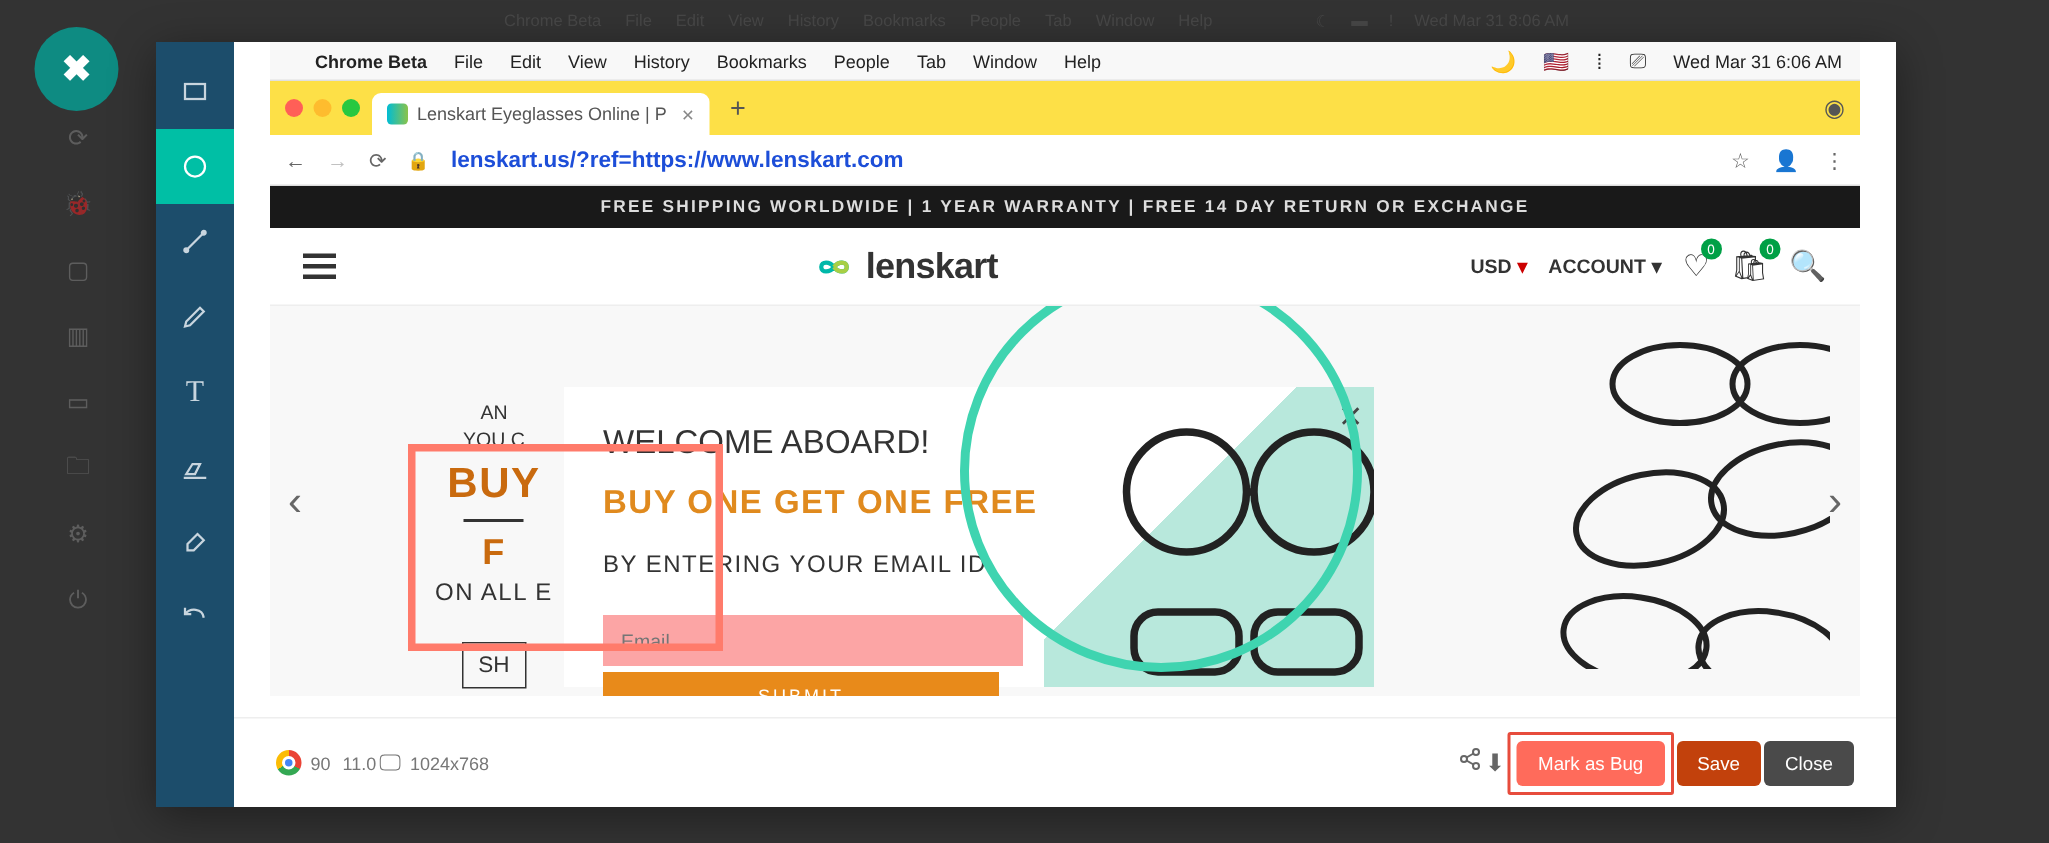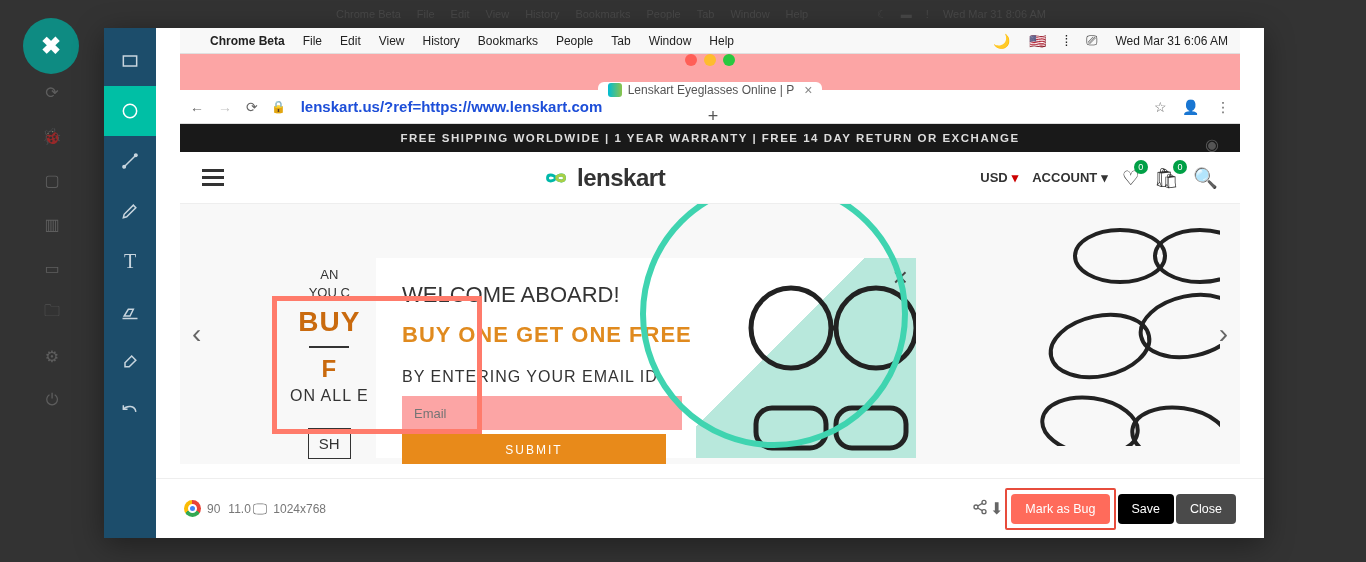--- a/index.html
+++ b/index.html
@@ -31,21 +31,21 @@
 .canvas { flex: 1; margin: 0 24px 0 24px; overflow: hidden; position: relative; background: #fff; }
 
 
 .mock { position: relative; width: 100%; height: 100%; }
 .mock-menubar { height: 26px; background: #f8f8f8; display: flex; align-items: center; padding: 0 12px; gap: 18px; font-size: 12px; color: #222; border-bottom: 1px solid #e0e0e0; }
 .mock-menubar .apple { font-size: 16px; }
 .mock-menubar .bold { font-weight: 600; }
 .mock-menubar .spacer { flex: 1; }
 .mock-menubar .ricon { font-size: 14px; }
 
-.mock-tabs { height: 36px; background: #fca5a5; display: flex; align-items: center; padding: 0 21px; gap: 8px; flex-direction: column; }
+.mock-tabs { height: 36px; background: #fde047; display: flex; align-items: center; padding: 0 10px; gap: 8px; }
 .traffic { display: flex; gap: 7px; }
 .traffic span { width: 12px; height: 12px; border-radius: 50%; }
 .tl-red { background: #ff5f57; } .tl-yel { background: #febc2e; } .tl-grn { background: #28c840; }
 .tab { background: #fff; height: 28px; border-radius: 6px 6px 0 0; padding: 0 10px; display: flex; align-items: center; gap: 6px; font-size: 12px; color: #555; margin-top: 8px; }
 .tab .favicon { width: 14px; height: 14px; background: linear-gradient(90deg,#00bcd4,#8bc34a); border-radius: 3px; }
 .tab .x { color: #888; font-size: 14px; margin-left: 4px; }
 .newtab { color: #555; font-size: 18px; margin-left: 6px; }
 .tabs-right { margin-left: auto; color: #555; font-size: 16px; }
 
 .mock-url { height: 34px; background: #fff; border-bottom: 1px solid #ddd; display: flex; align-items: center; padding: 0 10px; gap: 14px; color: #666; font-size: 14px; }
@@ -71,21 +71,21 @@
 .chev.l { left: 12px; } .chev.r { right: 12px; }
 .hero-txt { position: absolute; left: 110px; top: 62px; color: #333; font-size: 13px; line-height: 1.4; text-align: center; }
 .hero-txt .buy { color: #c96a0e; font-size: 28px; font-weight: 800; letter-spacing: 1px; }
 .hero-txt .onall { font-size: 16px; font-weight: 500; letter-spacing: 1px; }
 
 .popup { position: absolute; left: 196px; top: 54px; width: 540px; height: 200px; background: #fff; box-shadow: 0 0 0 rgba(0,0,0,0.1); }
 .popup .closep { position: absolute; right: 8px; top: 4px; font-size: 26px; color: #444; font-weight: 300; }
 .popup .pad { padding: 24px 26px 0 26px; }
 .popup h2 { font-size: 22px; font-weight: 400; color: #333; margin-bottom: 14px; }
 .popup .bogo { font-size: 22px; font-weight: 700; color: #e08a1e; letter-spacing: 1px; margin-bottom: 20px; }
-.popup .sub { font-size: 16px; color: #333; letter-spacing: 1px; margin-bottom: 10px; }
+.popup .sub { font-size: 16px; color: #333; letter-spacing: 1px; margin-bottom: 24px; }
 .popup input { width: 280px; height: 34px; background: #fca5a5; border: none; padding: 0 12px; font-size: 13px; color: #666; }
 .popup .submit { width: 264px; height: 32px; background: #e88a1a; color: #fff; font-size: 12px; letter-spacing: 2px; margin-top: 4px; display: flex; align-items: center; justify-content: center; }
 .popup .glasses-art { position: absolute; right: 0; top: 0; width: 220px; height: 100%; background: linear-gradient(135deg, transparent 40%, #b8e8dc 40%); }
 
 
 .ann-rect { position: absolute; border: 5px solid #ff7b6b; left: 92px; top: 92px; width: 210px; height: 138px; }
 .ann-circ { position: absolute; border: 6px solid #3fd4b0; border-radius: 50%; left: 460px; top: -24px; width: 268px; height: 268px; }
 
 
 .deco-glasses { position: absolute; right: 20px; top: 12px; width: 280px; height: 230px; }
@@ -94,21 +94,21 @@
 .scroll-hint { position: absolute; right: 4px; top: 4px; width: 10px; height: 70px; background: #cfcfcf; border-radius: 5px; }
 
 
 .bottombar { height: 60px; display: flex; align-items: center; padding: 0 28px; gap: 2px; border-top: 1px solid #eee; }
 .binfo { display: flex; align-items: center; gap: 6px; font-size: 12px; color: #777; }
 .binfo .ico { font-size: 15px; }
 .bottombar .spacer { flex: 1; }
 .acticon { color: #666; font-size: 16px; }
 .btn { height: 30px; padding: 0 14px; border-radius: 4px; font-size: 12.5px; display: flex; align-items: center; justify-content: center; cursor: pointer; }
 .markwrap { padding: 4px; border: 2px solid #e74c3c; border-radius: 2px; }
-.btn-save { background: #000000; color: #fff; }
+.btn-save { background: #c2410c; color: #fff; }
 .btn-close { background: #4a4a4a; color: #fff; }
 
 
 .chrome-ico { width: 17px; height: 17px; border-radius: 50%; background: conic-gradient(#ea4335 0 120deg, #34a853 120deg 240deg, #fbbc05 240deg 360deg); position: relative; }
 .chrome-ico::after { content: ''; position: absolute; inset: 4px; background: #4285f4; border-radius: 50%; border: 2px solid #fff; }
 .apple-ico { color: #999; font-size: 17px; }
 </style>
 </head>
 <body>
 

